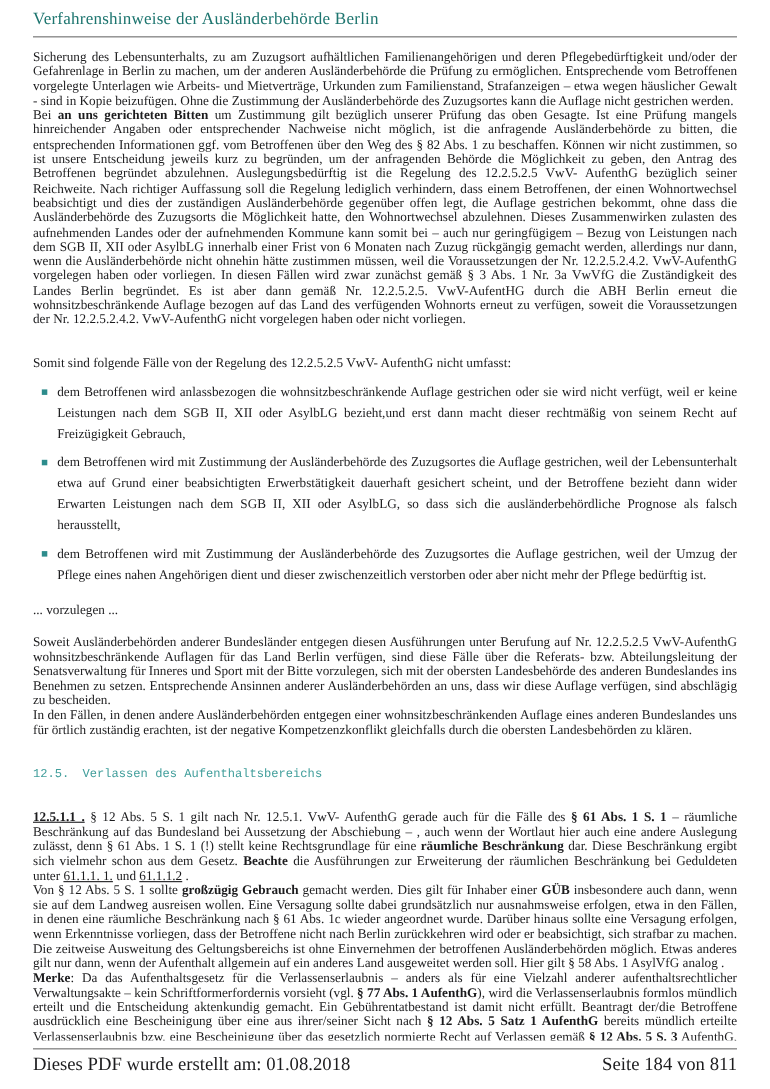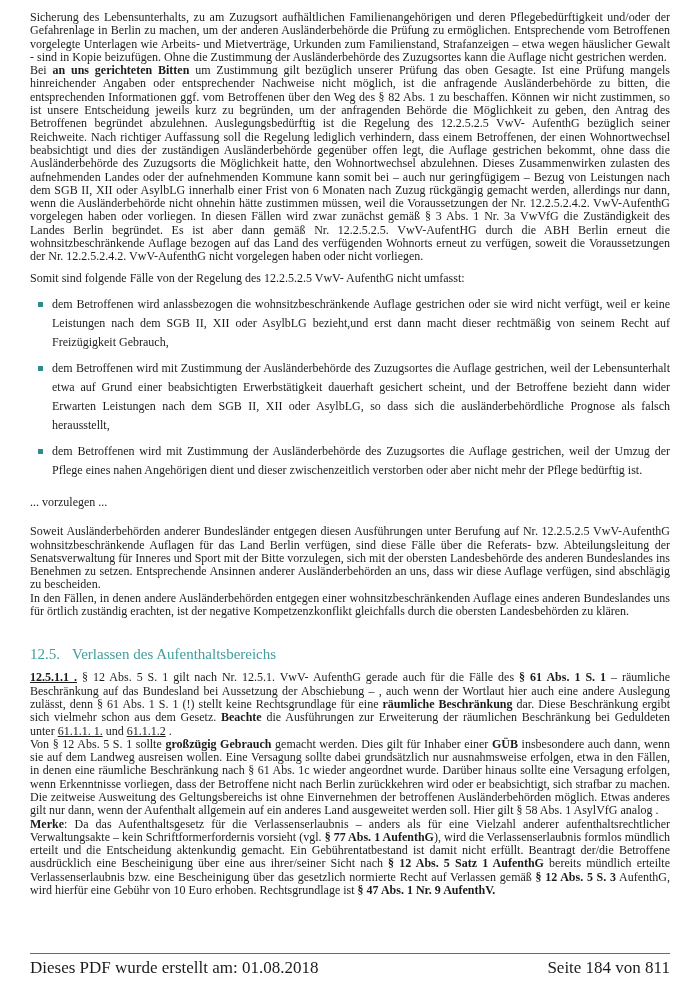--- a/index.html
+++ b/index.html
@@ -36,61 +36,65 @@
   }
   .para {
     font-size:12px;
     line-height:13.3px;
     text-align:justify;
     font-family:Liberation Serif, serif;
   }
   .seg-b  { font-weight:bold; }
   .seg-bu { font-weight:bold; text-decoration:underline; }
   .seg-u  { text-decoration:underline; }
-  .gap-sm { margin-top:8px; }
+  .gap-sm { margin-top:26px; }
   .gap-md { margin-top:16px; }
   .gap-lg { margin-top:28px; }
   ul.bullet-list { list-style:none; margin-top:10px; margin-bottom:2px; }
   ul.bullet-list li {
     position:relative;
     margin:0 0 7px 8px;
     padding-left:14px;
     font-size:12px;
     line-height:19px;
     text-align:justify;
   }
   ul.bullet-list li:last-child { margin-bottom:0; }
   .bullet {
     position:absolute;
     left:0; top:7px;
     width:5px; height:5px;
     background:var(--bullet);
   }
   h2.section-heading {
-    font-size:15px;
+    font-size:11px;
     font-weight:normal;
     color:var(--accent-light);
+    font-family:Liberation Mono, monospace;
   }
   h2.section-heading .h2-num { margin-right:12px; }
   footer.page-footer {
     position:absolute;
     left:30px; right:30px; bottom:12px;
     border-top:1px solid var(--rule);
     padding-top:4px;
     display:flex;
     justify-content:space-between;
     font-size:17px;
     color:var(--text);
   }
 </style>
 </head>
 <body>
 
 <div class="page">
 
+  <header class="doc-header">
+    <h1 class="doc-title">Verfahrenshinweise der Ausländerbehörde Berlin</h1>
+  </header>
 
   <main class="doc-body">
       <p class="para"><span>Sicherung des Lebensunterhalts, zu am Zuzugsort aufhältlichen Familienangehörigen und deren Pflegebedürftigkeit und/oder der Gefahrenlage in Berlin zu machen, um der anderen Ausländerbehörde die Prüfung zu ermöglichen. Entsprechende vom Betroffenen vorgelegte Unterlagen wie Arbeits- und Mietverträge, Urkunden zum Familienstand, Strafanzeigen – etwa wegen häuslicher Gewalt - sind in Kopie beizufügen. Ohne die Zustimmung der Ausländerbehörde des Zuzugsortes kann die Auflage nicht gestrichen werden.</span></p>
       <p class="para"><span>Bei </span><span class="seg-b">an uns gerichteten Bitten</span><span> um Zustimmung gilt bezüglich unserer Prüfung das oben Gesagte. Ist eine Prüfung mangels hinreichender Angaben oder entsprechender Nachweise nicht möglich, ist die anfragende Ausländerbehörde zu bitten, die entsprechenden Informationen ggf. vom Betroffenen über den Weg des § 82 Abs. 1 zu beschaffen. Können wir nicht zustimmen, so ist unsere Entscheidung jeweils kurz zu begründen, um der anfragenden Behörde die Möglichkeit zu geben, den Antrag des Betroffenen begründet abzulehnen. Auslegungsbedürftig ist die Regelung des 12.2.5.2.5 VwV- AufenthG bezüglich seiner Reichweite. Nach richtiger Auffassung soll die Regelung lediglich verhindern, dass einem Betroffenen, der einen Wohnortwechsel beabsichtigt und dies der zuständigen Ausländerbehörde gegenüber offen legt, die Auflage gestrichen bekommt, ohne dass die Ausländerbehörde des Zuzugsorts die Möglichkeit hatte, den Wohnortwechsel abzulehnen. Dieses Zusammenwirken zulasten des aufnehmenden Landes oder der aufnehmenden Kommune kann somit bei – auch nur geringfügigem – Bezug von Leistungen nach dem SGB II, XII oder AsylbLG innerhalb einer Frist von 6 Monaten nach Zuzug rückgängig gemacht werden, allerdings nur dann, wenn die Ausländerbehörde nicht ohnehin hätte zustimmen müssen, weil die Voraussetzungen der Nr. 12.2.5.2.4.2. VwV-AufenthG vorgelegen haben oder vorliegen. In diesen Fällen wird zwar zunächst gemäß § 3 Abs. 1 Nr. 3a VwVfG die Zuständigkeit des Landes Berlin begründet. Es ist aber dann gemäß Nr. 12.2.5.2.5. VwV-AufentHG durch die ABH Berlin erneut die wohnsitzbeschränkende Auflage bezogen auf das Land des verfügenden Wohnorts erneut zu verfügen, soweit die Voraussetzungen der Nr. 12.2.5.2.4.2. VwV-AufenthG nicht vorgelegen haben oder nicht vorliegen.</span></p>
       <p class="para gap-sm"><span>Somit sind folgende Fälle von der Regelung des 12.2.5.2.5 VwV- AufenthG nicht umfasst:</span></p>
       <ul class="bullet-list">
         <li><span class="bullet"></span><span><span>dem Betroffenen wird anlassbezogen die wohnsitzbeschränkende Auflage gestrichen oder sie wird nicht verfügt, weil er keine Leistungen nach dem SGB II, XII oder AsylbLG bezieht,und erst dann macht dieser rechtmäßig von seinem Recht auf Freizügigkeit Gebrauch,</span></span></li>
         <li><span class="bullet"></span><span><span>dem Betroffenen wird mit Zustimmung der Ausländerbehörde des Zuzugsortes die Auflage gestrichen, weil der Lebensunterhalt etwa auf Grund einer beabsichtigten Erwerbstätigkeit dauerhaft gesichert scheint, und der Betroffene bezieht dann wider Erwarten Leistungen nach dem SGB II, XII oder AsylbLG, so dass sich die ausländerbehördliche Prognose als falsch herausstellt,</span></span></li>
         <li><span class="bullet"></span><span><span>dem Betroffenen wird mit Zustimmung der Ausländerbehörde des Zuzugsortes die Auflage gestrichen, weil der Umzug der Pflege eines nahen Angehörigen dient und dieser zwischenzeitlich verstorben oder aber nicht mehr der Pflege bedürftig ist.</span></span></li>
       </ul>

